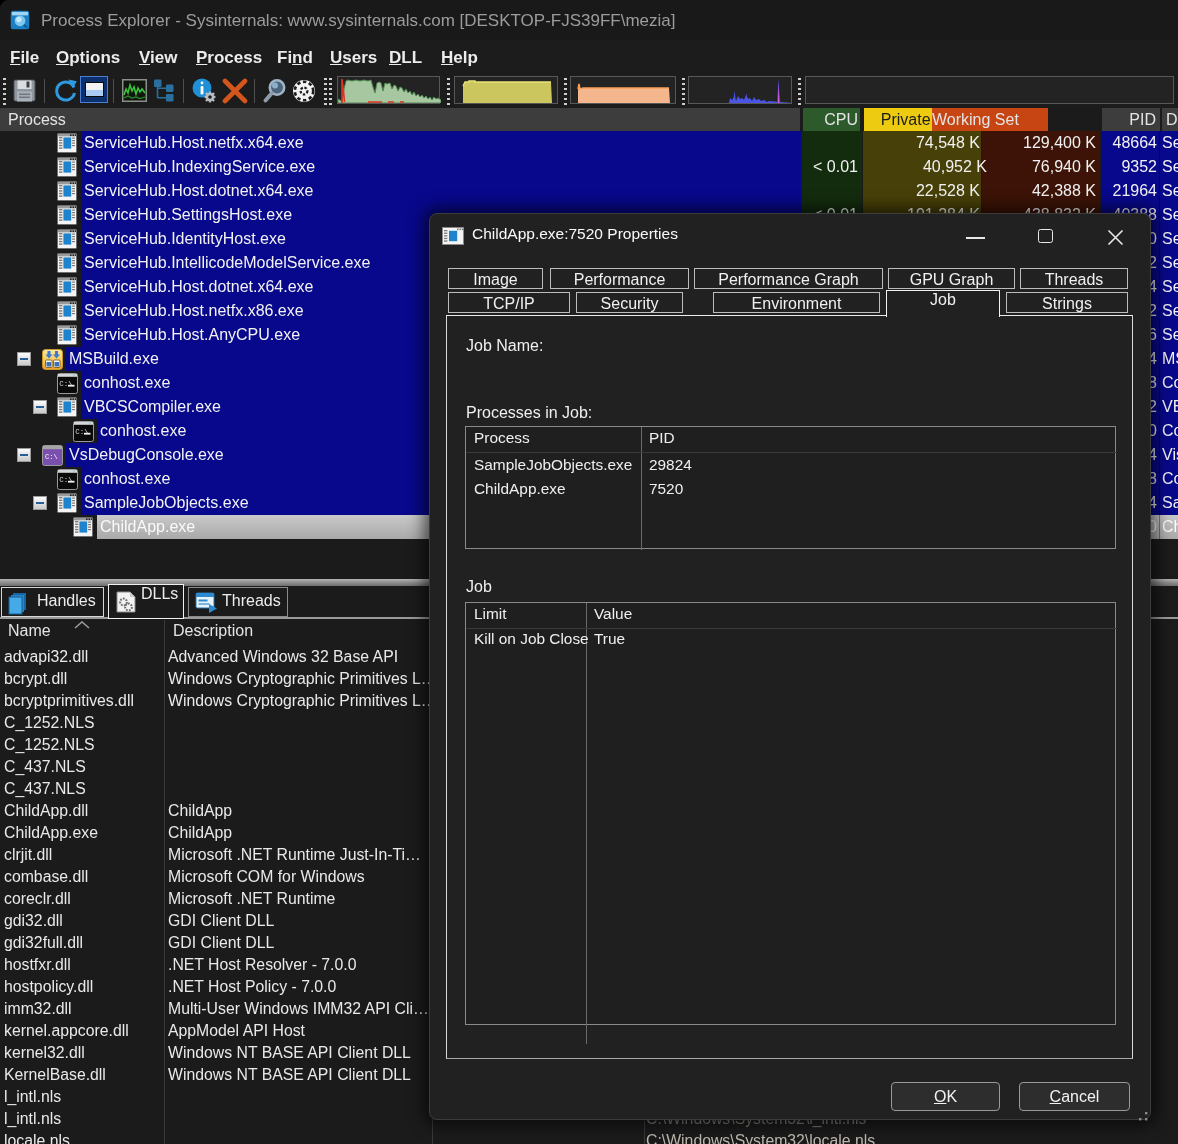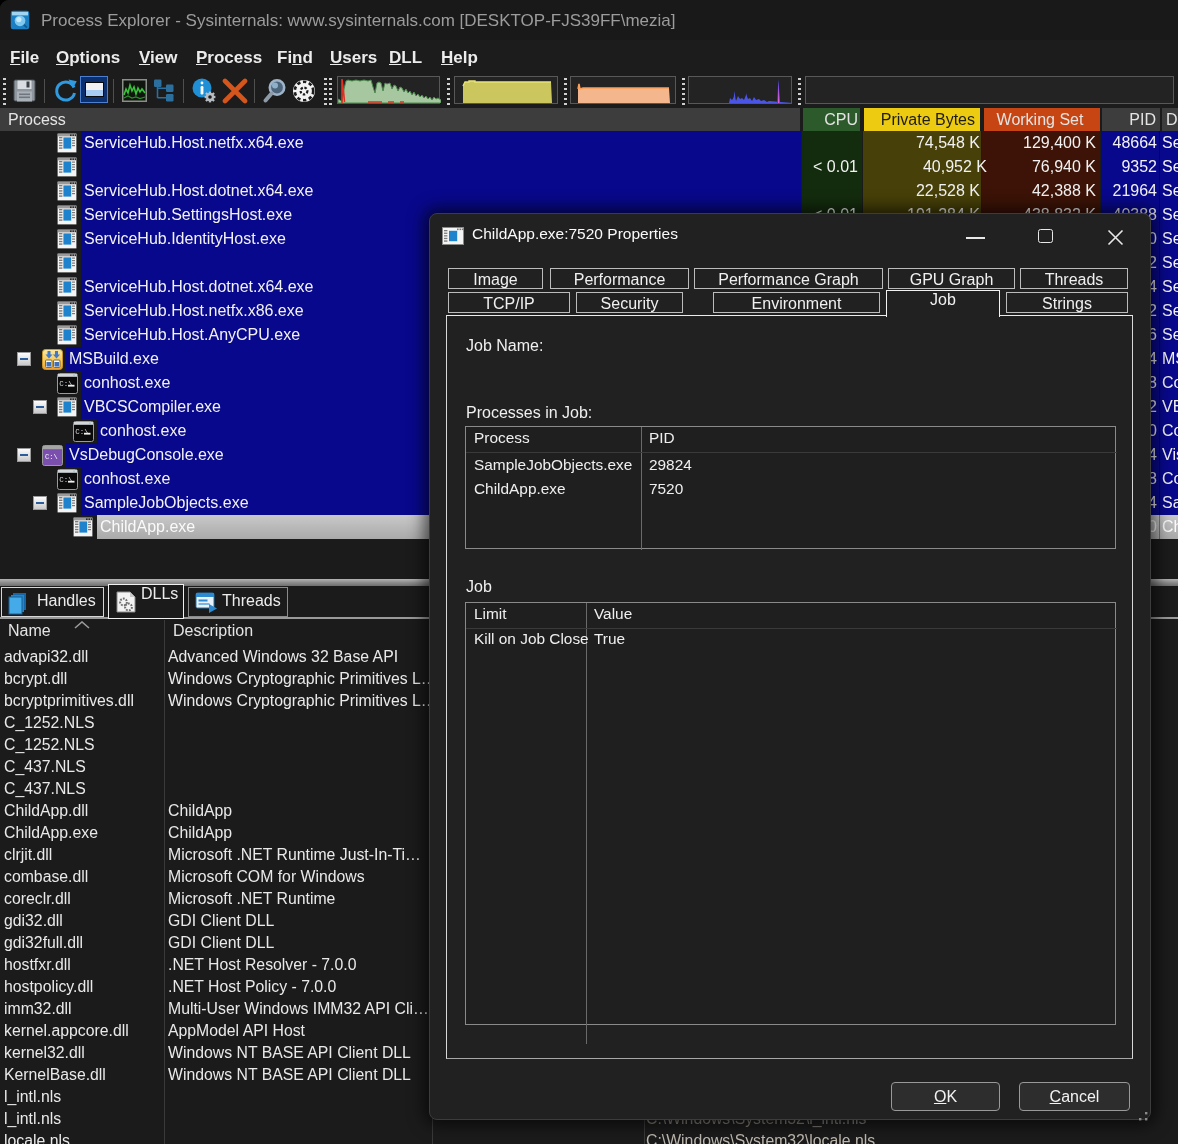--- a/index.html
+++ b/index.html
@@ -169,21 +169,21 @@
 <path d="M56 26 L57.5 16 L59 26 Z" fill="#4a55e8"></path>
 <path d="M88 26 L89.5 2 L91 26 Z" fill="#3a45e0"></path>
 <path d="M89 26 L89.7 4 L90.4 26 Z" fill="#e060d8"></path>
 </svg></div>
 <div class="dots" style="left:798px"></div>
 <div class="gbox" style="left:805px;width:369px"></div>
 
   <div class="abs hdr" style="left:0;width:800px;background:#3d3d3d;padding-left:8px;">Process</div>
   <div class="abs hdr" style="left:803px;width:57px;background:#2d5a2b;text-align:right;padding-right:2px;">CPU</div>
   <div class="abs hdr" style="left:864px;width:116px;background:#eccb10;color:#1c1c1c;text-align:right;padding-right:5px;">Private Bytes</div>
-  <div class="abs hdr" style="left:984px;width:116px;background:#c64512;text-align:center;padding-right:4px;">Working Set</div>
+  <div class="abs hdr" style="left:932px;width:116px;background:#c64512;text-align:left;padding-right:4px;">Working Set</div>
   <div class="abs hdr" style="left:1102px;width:58px;background:#3d3d3d;text-align:right;padding-right:4px;">PID</div>
   <div class="abs hdr" style="left:1162px;width:16px;background:#3d3d3d;padding-left:4px;">D</div>
 
   <div class="abs" style="left:0;top:131px;width:1178px;height:408px;">
 <div class="prow abs" style="top:0px">
         <div class="hl" style="left:81px;width:720px;background:#08088c"></div>
         <div class="hl" style="left:802px;width:60px;background:#142c0e"></div>
         <div class="hl" style="left:863px;width:118px;background:#474008"></div>
         <div class="hl" style="left:982px;width:118px;background:#3c1306"></div>
         <div class="hl" style="left:1101px;width:77px;background:#08088c"></div>
@@ -232,20 +232,21 @@
               <rect x="2" y="9.2" width="3.4" height="1.4"></rect>
               <rect x="2" y="11.8" width="3.4" height="1.4"></rect>
               <rect x="2" y="14.4" width="3.4" height="1.4"></rect>
 <rect x="15" y="4.5" width="3" height="1.2"></rect>
               <rect x="15" y="7" width="3" height="1.2"></rect>
               <rect x="15" y="9.5" width="3" height="1.2"></rect>
               <rect x="15" y="12" width="3" height="1.2"></rect>
 </g>
 <rect x="6.4" y="4.4" width="7.8" height="11.2" fill="#1f82cd"></rect>
 </svg></div>
+        <div class="ptxt" style="left:84px;color:#f2f2f2">ServiceHub.IndexingService.exe</div>
         <div class="cell" style="left:803px;width:55px">&lt; 0.01</div>
         <div class="cell" style="left:864px;width:123px">40,952 K</div>
         <div class="cell" style="left:984px;width:112px">76,940 K</div>
         <div class="cell" style="left:1102px;width:55px;color:#f2f2f2">9352</div>
         <div class="ptxt" style="left:1162px;color:#f2f2f2">ServiceHub</div>
       </div>
 <div class="prow abs" style="top:48px">
         <div class="hl" style="left:81px;width:720px;background:#08088c"></div>
         <div class="hl" style="left:802px;width:60px;background:#142c0e"></div>
         <div class="hl" style="left:863px;width:118px;background:#474008"></div>
@@ -353,20 +354,21 @@
               <rect x="2" y="9.2" width="3.4" height="1.4"></rect>
               <rect x="2" y="11.8" width="3.4" height="1.4"></rect>
               <rect x="2" y="14.4" width="3.4" height="1.4"></rect>
 <rect x="15" y="4.5" width="3" height="1.2"></rect>
               <rect x="15" y="7" width="3" height="1.2"></rect>
               <rect x="15" y="9.5" width="3" height="1.2"></rect>
               <rect x="15" y="12" width="3" height="1.2"></rect>
 </g>
 <rect x="6.4" y="4.4" width="7.8" height="11.2" fill="#1f82cd"></rect>
 </svg></div>
+        <div class="ptxt" style="left:84px;color:#f2f2f2">ServiceHub.IntellicodeModelService.exe</div>
         <div class="cell" style="left:1102px;width:55px;color:#f2f2f2">21552</div>
         <div class="ptxt" style="left:1162px;color:#f2f2f2">ServiceHub</div>
       </div>
 <div class="prow abs" style="top:144px">
         <div class="hl" style="left:81px;width:720px;background:#08088c"></div>
         <div class="hl" style="left:1101px;width:77px;background:#08088c"></div>
         <div class="hl" style="left:1159px;width:1px;background:rgba(0,0,0,0.35)"></div>
         <div class="icon" style="left:57px"><svg width="20" height="20" viewBox="0 0 20 20">
 <rect x="0.5" y="0.5" width="19" height="19" rx="1" fill="#f4f4f4" stroke="#6f6f6f"></rect>
 <rect x="1" y="1" width="18" height="2.4" fill="#9a9a9a"></rect>

